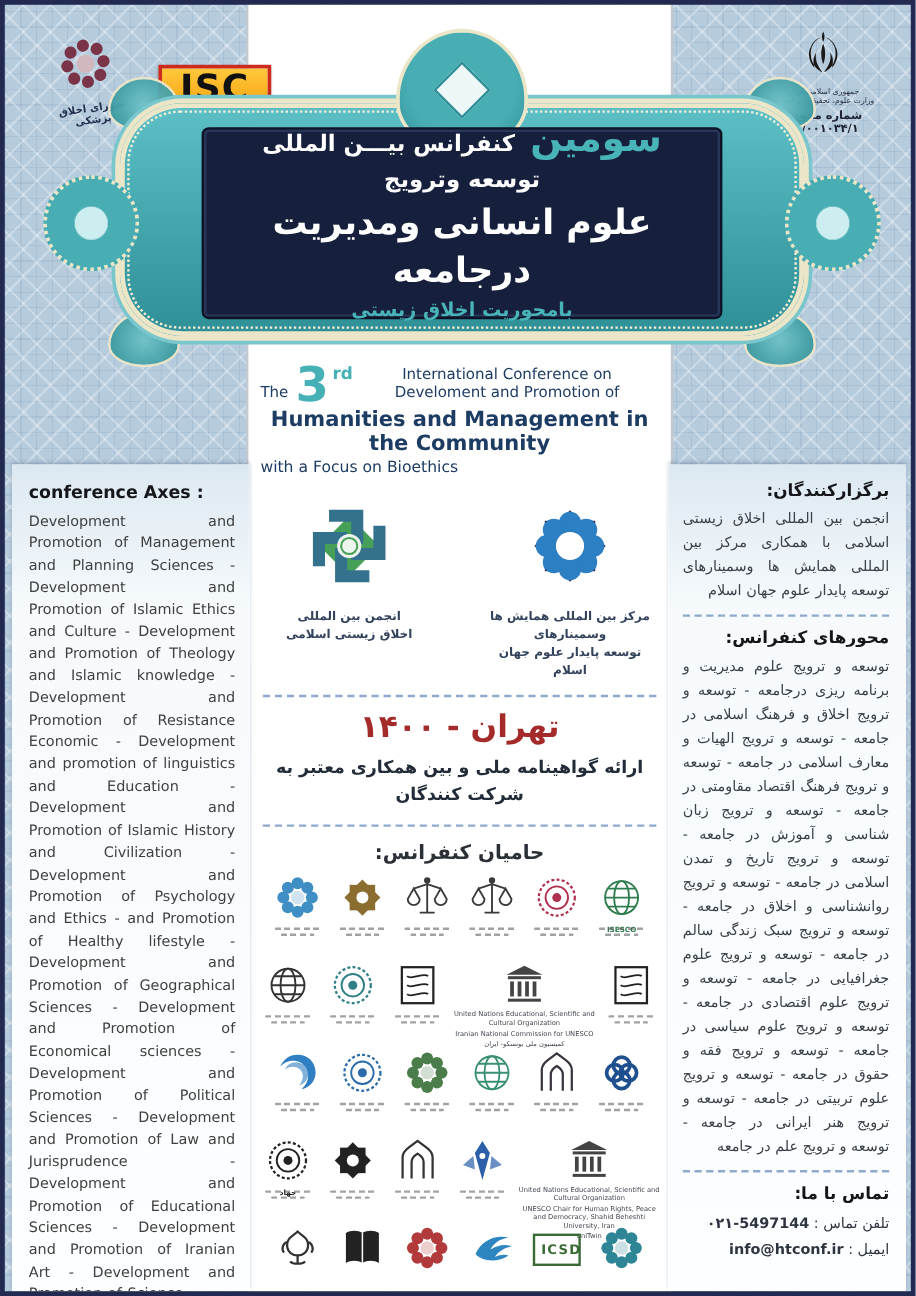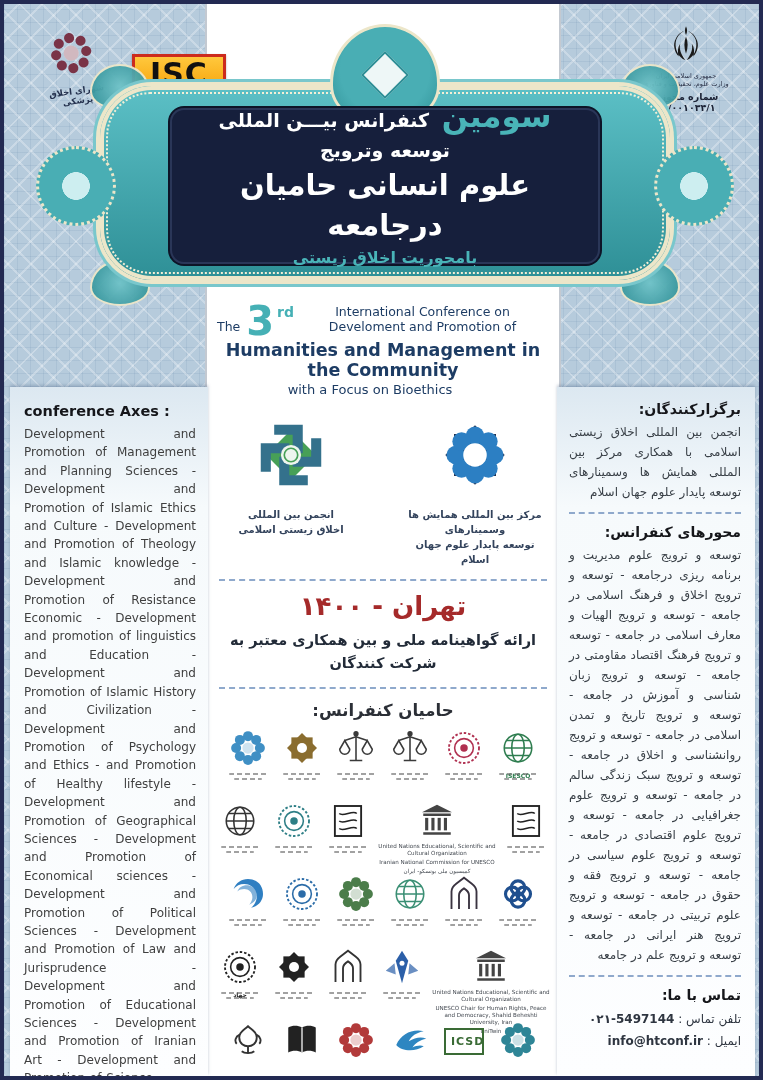--- a/index.html
+++ b/index.html
@@ -43,37 +43,37 @@
     border:3px solid #ece6c9;border-radius:50% 50% 46% 46%/58% 58% 40% 40%;}
   .orn-crest i{position:absolute;left:50%;top:50%;width:30px;height:30px;transform:translate(-50%,-50%) rotate(45deg);
     background:#eef7f7;border:2px solid #2e8f96;}
   .orn-med{position:absolute;top:50%;width:74px;height:74px;margin-top:-37px;border-radius:50%;
     background:radial-gradient(circle,#cdeef0 0 26%,#49aeb4 27% 70%,#2e8f96 100%);border:3px dotted #ece6c9;}
   .orn-med.l{left:-26px;} .orn-med.r{right:-26px;}
   .orn-blob{position:absolute;width:56px;height:42px;border-radius:50% 50% 50% 50%/60% 60% 40% 40%;
     background:radial-gradient(circle,#6fc3c8,#2e8f96);border:2px solid #ece6c9;opacity:.95;}
   .orn-blob.tl{left:28px;top:4px;} .orn-blob.tr{right:28px;top:4px;}
   .orn-blob.bl{left:28px;bottom:0;} .orn-blob.br{right:28px;bottom:0;}
-  .banner{position:absolute;inset:48px 108px 42px;background:#161f3c;border-radius:14px;
+  .banner{position:absolute;inset:48px 108px 42px;background:#161f3c;border-radius:4px;
     box-shadow:0 0 0 2px #0d1427, inset 0 0 0 2px #2a3658;color:#fff;text-align:center;
     display:flex;flex-direction:column;justify-content:center;direction:rtl;padding:6px 28px;}
   .b1{font-size:19px;font-weight:bold;line-height:30px;}
   .b1 .ordw{color:#49b4b8;font-size:31px;margin-left:6px;}
   .b2{font-size:29px;font-weight:bold;line-height:40px;letter-spacing:-1px;}
   .b3{font-size:16px;font-weight:bold;color:#49b4b8;line-height:26px;}
   
   .center-content{position:absolute;left:203px;top:296px;width:352px;z-index:2;text-align:center;}
   .en-title{color:#1d3c64;padding:4px 10px 0;}
   .et1{font-size:12.5px;display:flex;align-items:flex-end;justify-content:center;gap:2px;}
   .et1 .the{padding-bottom:3px;}
   .et1 .num{color:#45b0b5;font-size:40px;font-weight:bold;line-height:32px;margin:0 1px 0 4px;}
   .et1 .ord{color:#45b0b5;font-size:14px;font-weight:bold;align-self:flex-start;}
   .et1 .rest{padding-bottom:3px;}
   .et2{font-size:17.5px;font-weight:bold;margin-top:3px;}
-  .et3{font-size:13px;text-align:center;padding-right:26px;margin-top:2px;}
+  .et3{font-size:13px;text-align:left;padding-right:26px;margin-top:2px;}
   .org-logos{display:flex;justify-content:center;gap:34px;margin-top:16px;}
   .org{width:150px;}
   .org svg{width:84px;height:84px;}
   .org .ocap{font-size:10px;font-weight:bold;color:#33435c;direction:rtl;line-height:15px;margin-top:6px;}
   .dash{border-top:2px dashed #8fa9cc;margin:12px 12px 0;}
   .city{font-size:26px;font-weight:bold;color:#a52a2a;direction:rtl;margin-top:10px;}
   .site{font-size:27px;font-weight:bold;color:#3c55a5;letter-spacing:4px;margin-top:6px;cursor:pointer;}
   .cert{font-size:14.5px;font-weight:bold;color:#222b38;direction:rtl;line-height:23px;margin-top:8px;}
   .sp-head{font-size:16.5px;font-weight:bold;color:#2b2f36;direction:rtl;margin:12px 0 8px;}
   
@@ -155,21 +155,21 @@
     <div class="orn-crest">
         <i></i>
       </div>
     <div class="orn-med l"></div>
     <div class="orn-med r"></div>
     <div class="banner">
       <div class="b1">
         <span class="ordw">سومین</span>
         <span>کنفرانس بیـــن المللی توسعه وترویج</span>
       </div>
-      <div class="b2">علوم انسانی حامیان درجامعه</div>
+      <div class="b2">علوم انسانی ومدیریت درجامعه</div>
       <div class="b3">بامحوریت اخلاق زیستی</div>
     </div>
   </div>
 
   <div class="center-content">
     <div class="en-title">
       <div class="et1">
         <span class="the">The</span>
         <span class="num">3</span>
         <span class="ord">rd</span>

